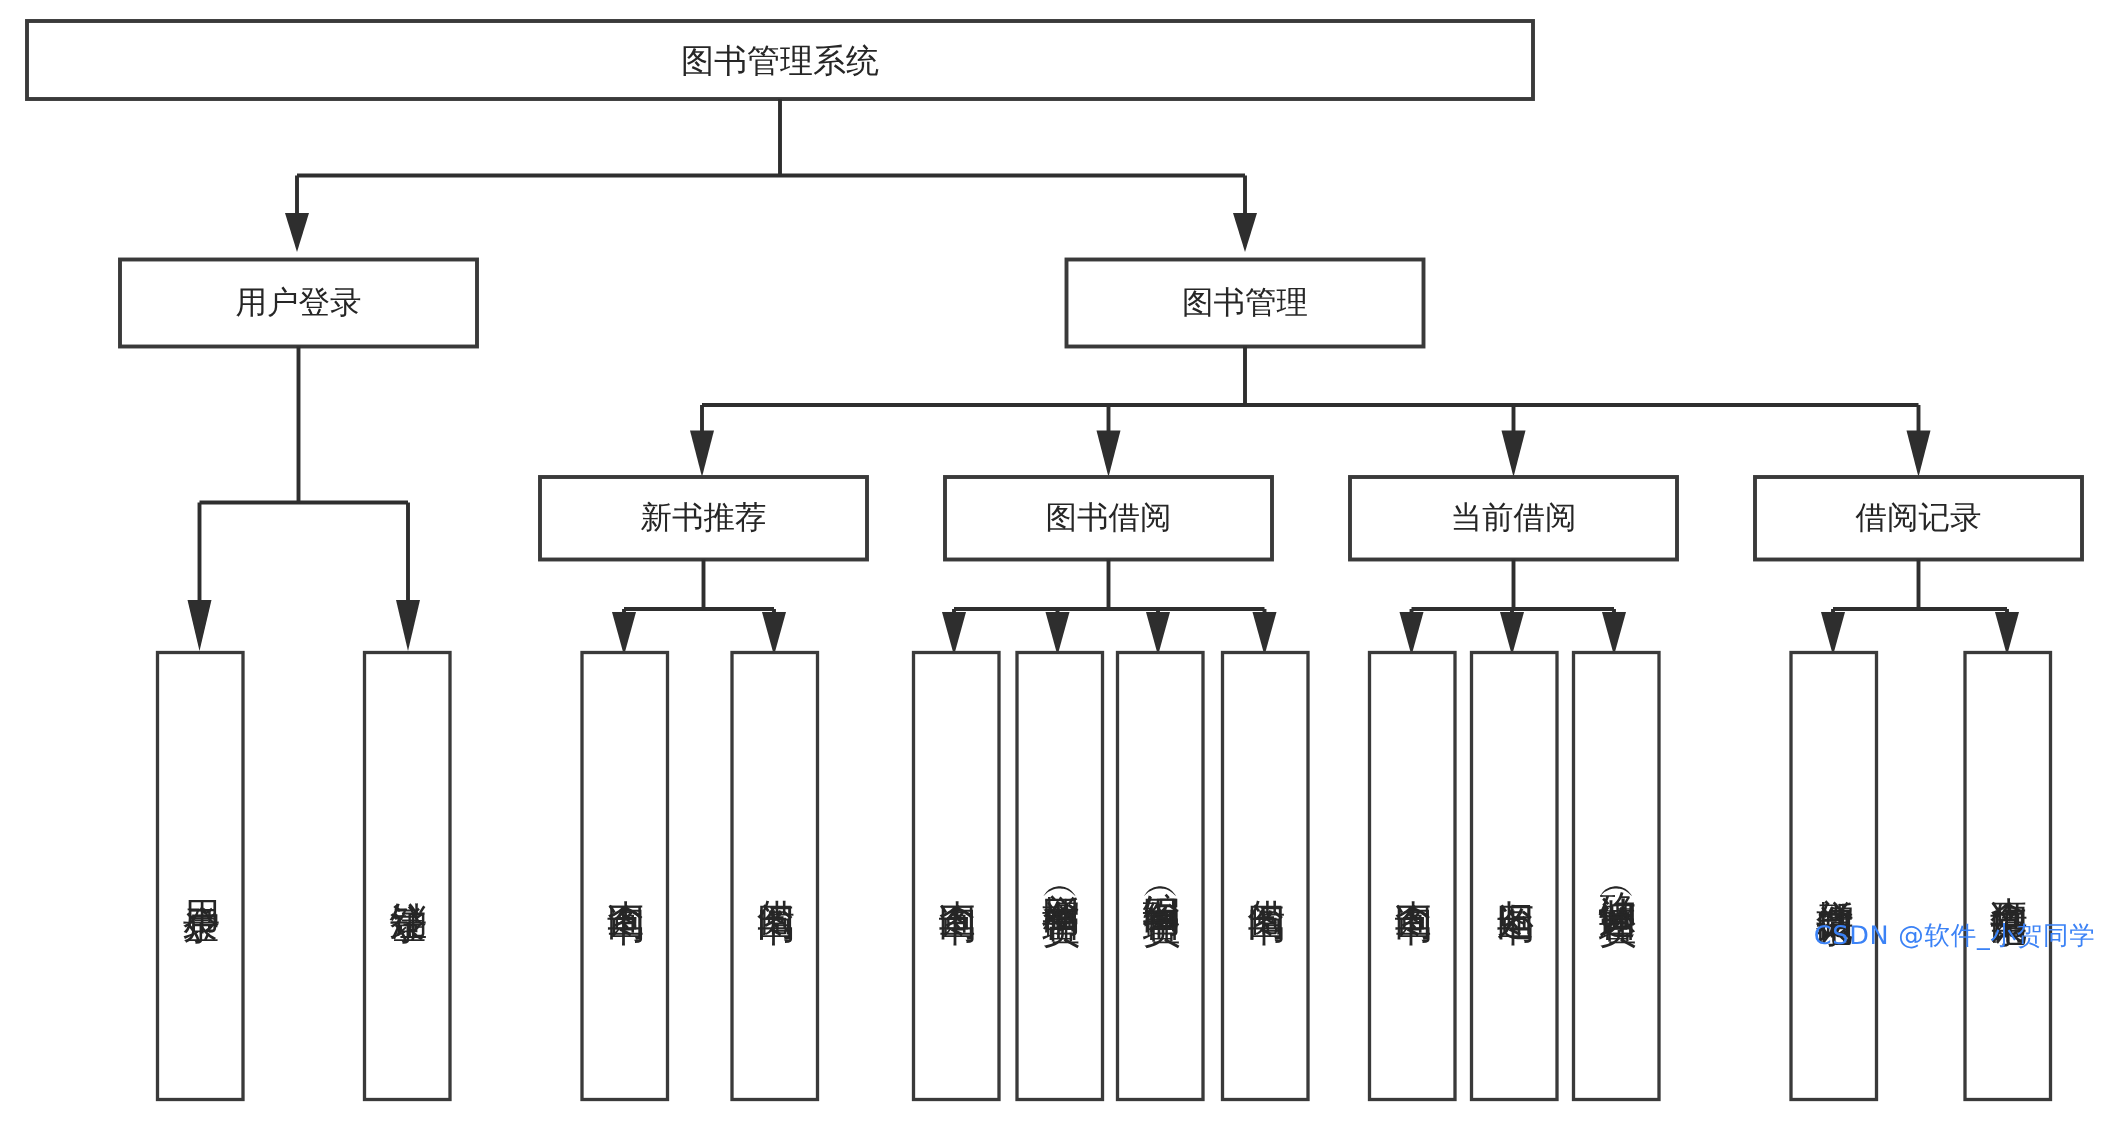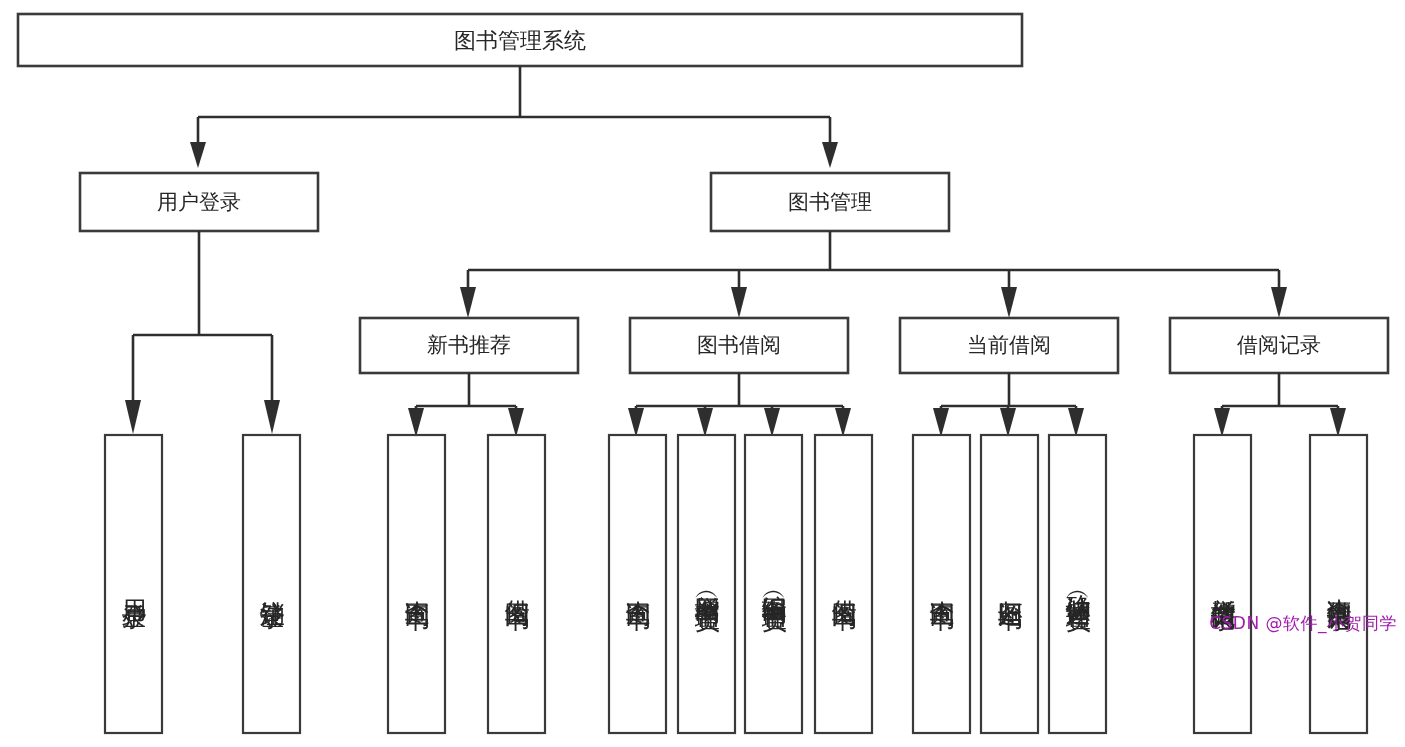--- a/index.html
+++ b/index.html
@@ -73,21 +73,21 @@
     justify-content: center;
     white-space: nowrap;
     pointer-events: none;
   }
   .watermark {
     position: absolute;
     right: 8px;
     bottom: 4px;
     font-family: "DejaVu Sans", "Liberation Sans", sans-serif;
     font-size: 17px;
-    color: #a21caf;
+    color: #3b82f6;
     letter-spacing: 0.5px;
     white-space: nowrap;
   }
 </style>
 </head>
 <body>
 
 <div id="diagram-root">
 
   <svg class="diagram-canvas" viewBox="0 0 1405 747">

